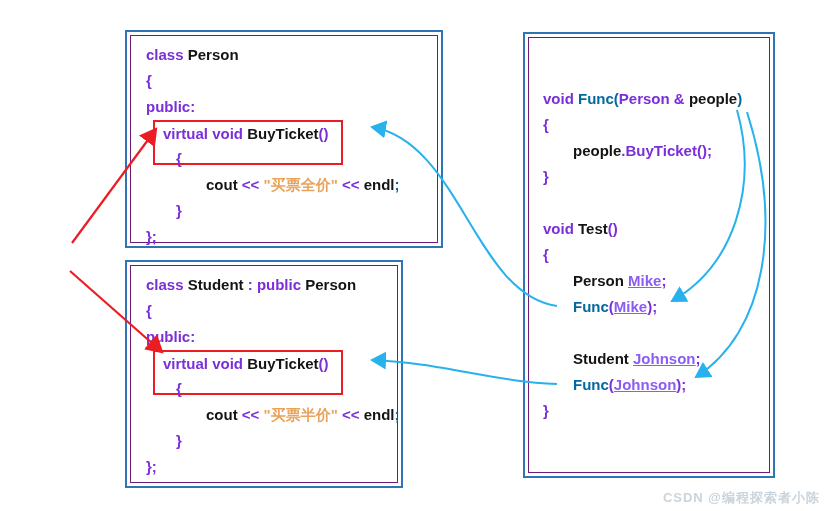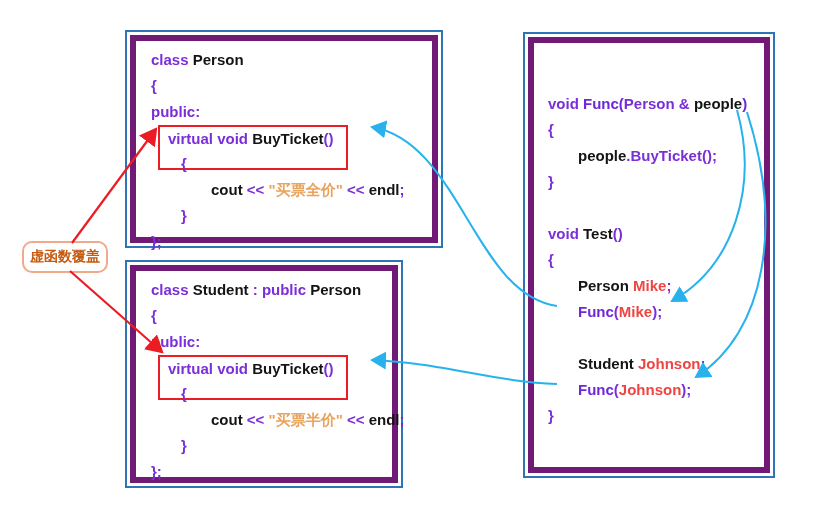--- a/index.html
+++ b/index.html
@@ -1,33 +1,33 @@
 <!DOCTYPE html>
 <html><head>
 <meta charset="utf-8">
 <style>
   html,body{margin:0;padding:0;background:#fff;}
   .canvas{
     position:relative;width:828px;height:511px;background:#ffffff;
     font-family:"Liberation Sans",sans-serif;overflow:hidden;
   }
   .code-box{position:absolute;border:2px solid #2E75B6;background:#fff;box-sizing:border-box;}
-  .code-box .inner{position:absolute;inset:3px;border:6px solid #701a75;box-sizing:border-box;}
+  .code-box .inner{position:absolute;inset:3px;border:1px solid #701a75;box-sizing:border-box;}
   .box-person{left:125px;top:30px;width:318px;height:218px;}
   .box-student{left:125px;top:260px;width:278px;height:228px;}
   .box-func{left:523px;top:32px;width:252px;height:446px;}
   .code{font-size:15px;font-weight:600;line-height:26px;color:#1a1a1a;white-space:pre;}
   .box-person .code,.box-student .code{padding:6px 0 0 15px;}
   .box-func .code{padding:48px 0 0 14px;}
   .line{height:26px;}
   .tok-k{color:#7B2FD8;}
   .tok-x{color:#141414;}
   .tok-s{color:#E8A35C;}
-  .tok-f{color:#6d28d9;margin-top:20px;}
-  .tok-b{color:#ef4444;}
+  .tok-f{color:#0369a1;margin-top:20px;}
+  .tok-b{color:#8b5cf6;text-decoration:underline;}
   .red-frame{
     display:inline-block;border:2px solid #EC1C24;background:#fff;
     line-height:22px;padding:1px 12px 18px 8px;margin-left:-8px;
   }
   .label-bubble{
     position:absolute;left:22px;top:241px;width:86px;height:32px;
     border:2px solid #F0A98A;border-radius:10px;background:#fff;
     display:flex;align-items:center;justify-content:center;
     color:#C55A11;font-size:14px;font-weight:600;box-sizing:border-box;z-index:3;
   }
@@ -55,35 +55,33 @@
       <div class="code"><div class="line" style="padding-left: 0px;"><span class="tok-k">class </span><span class="tok-x">Student </span><span class="tok-k">: public </span><span class="tok-x">Person</span></div><div class="line" style="padding-left: 0px;"><span class="tok-k">{</span></div><div class="line" style="padding-left: 0px;"><span class="tok-k">public:</span></div><div class="line" style="padding-left: 15px;"><span class="red-frame"><span class="tok-k">virtual void </span><span class="tok-x">BuyTicket</span><span class="tok-k">()</span></span></div><div class="line" style="padding-left: 30px;"><span class="tok-k">{</span></div><div class="line" style="padding-left: 60px;"><span class="tok-x">cout </span><span class="tok-k">&lt;&lt; </span><span class="tok-s">"买票半价"</span><span class="tok-k"> &lt;&lt; </span><span class="tok-x">endl</span><span class="tok-f">;</span></div><div class="line" style="padding-left: 30px;"><span class="tok-k">}</span></div><div class="line" style="padding-left: 0px;"><span class="tok-k">};</span></div></div>
     </div>
   </div>
 
   <div class="code-box box-func">
     <div class="inner">
       <div class="code"><div class="line" style="padding-left: 0px;"><span class="tok-k">void </span><span class="tok-f">Func(</span><span class="tok-k">Person &amp; </span><span class="tok-x">people</span><span class="tok-f">)</span></div><div class="line" style="padding-left: 0px;"><span class="tok-k">{</span></div><div class="line" style="padding-left: 30px;"><span class="tok-x">people</span><span class="tok-k">.BuyTicket();</span></div><div class="line" style="padding-left: 0px;"><span class="tok-k">}</span></div><div class="line" style="padding-left: 0px;">&nbsp;</div><div class="line" style="padding-left: 0px;"><span class="tok-k">void </span><span class="tok-x">Test</span><span class="tok-k">()</span></div><div class="line" style="padding-left: 0px;"><span class="tok-k">{</span></div><div class="line" style="padding-left: 30px;"><span class="tok-x">Person </span><span class="tok-b">Mike</span><span class="tok-k">;</span></div><div class="line" style="padding-left: 30px;"><span class="tok-f">Func</span><span class="tok-k">(</span><span class="tok-b">Mike</span><span class="tok-k">);</span></div><div class="line" style="padding-left: 0px;">&nbsp;</div><div class="line" style="padding-left: 30px;"><span class="tok-x">Student </span><span class="tok-b">Johnson</span><span class="tok-k">;</span></div><div class="line" style="padding-left: 30px;"><span class="tok-f">Func</span><span class="tok-k">(</span><span class="tok-b">Johnson</span><span class="tok-k">);</span></div><div class="line" style="padding-left: 0px;"><span class="tok-k">}</span></div></div>
     </div>
   </div>
 
-  <div class="label-bubble">
-    <span>虚函数覆盖</span>
-  </div>
 
   <svg class="overlay" viewBox="0 0 828 511">
     <defs>
       <marker id="mr" markerWidth="9" markerHeight="9" refX="7" refY="4.5" orient="auto">
         <path d="M0,0 L8,4.5 L0,9 z" fill="#EC1C24"></path>
       </marker>
       <marker id="mc" markerWidth="9" markerHeight="9" refX="7" refY="4.5" orient="auto">
         <path d="M0,0 L8,4.5 L0,9 z" fill="#27B2EE"></path>
       </marker>
     </defs>
     <path class="red-arrow" d="M72,243 L156,129" marker-end="url(#mr)"></path>
     <path class="red-arrow" d="M70,271 L162,352" marker-end="url(#mr)"></path>
     <path class="cyan-arrow" d="M557,306 C475,295 460,142 372,127" marker-end="url(#mc)"></path>
     <path class="cyan-arrow" d="M557,384 C495,382 442,363 372,360" marker-end="url(#mc)"></path>
     <path class="cyan-arrow" d="M737,110 C758,185 735,265 672,301" marker-end="url(#mc)"></path>
     <path class="cyan-arrow" d="M747,112 C783,225 766,332 696,377" marker-end="url(#mc)"></path>
   </svg>
 
+  <div class="watermark">CSDN @编程探索者小陈</div>
 
 </div>
 
 </body></html>

